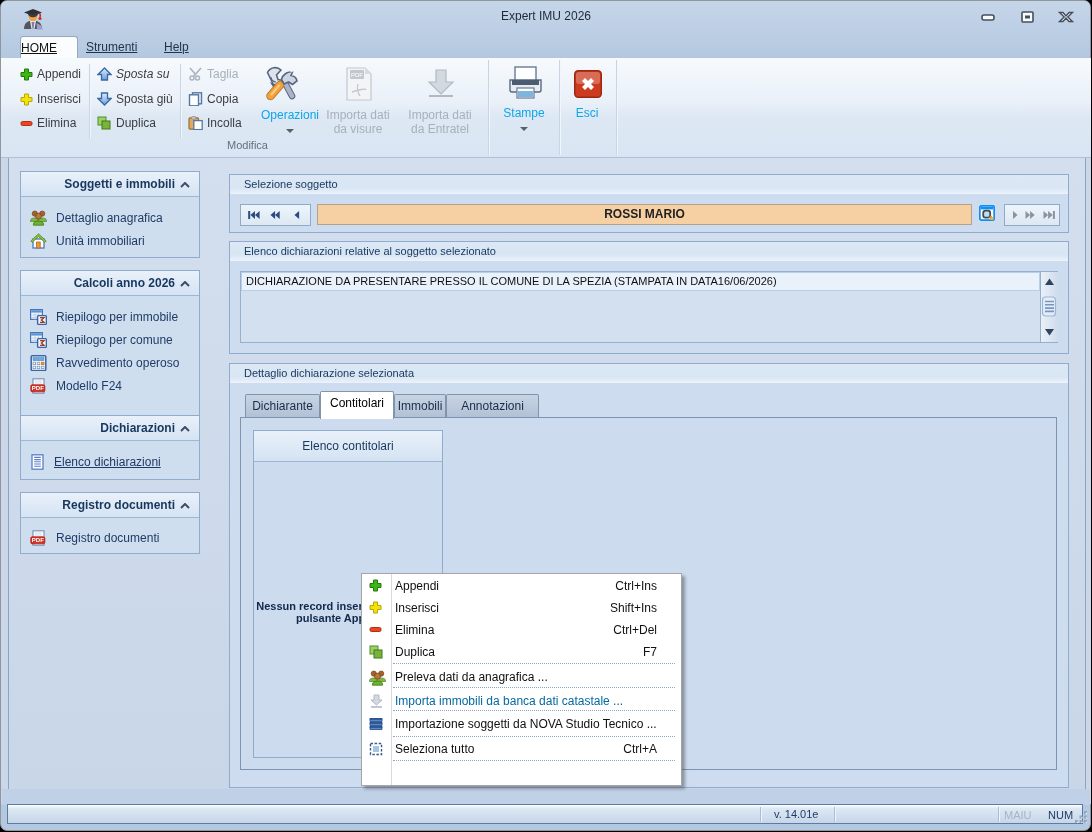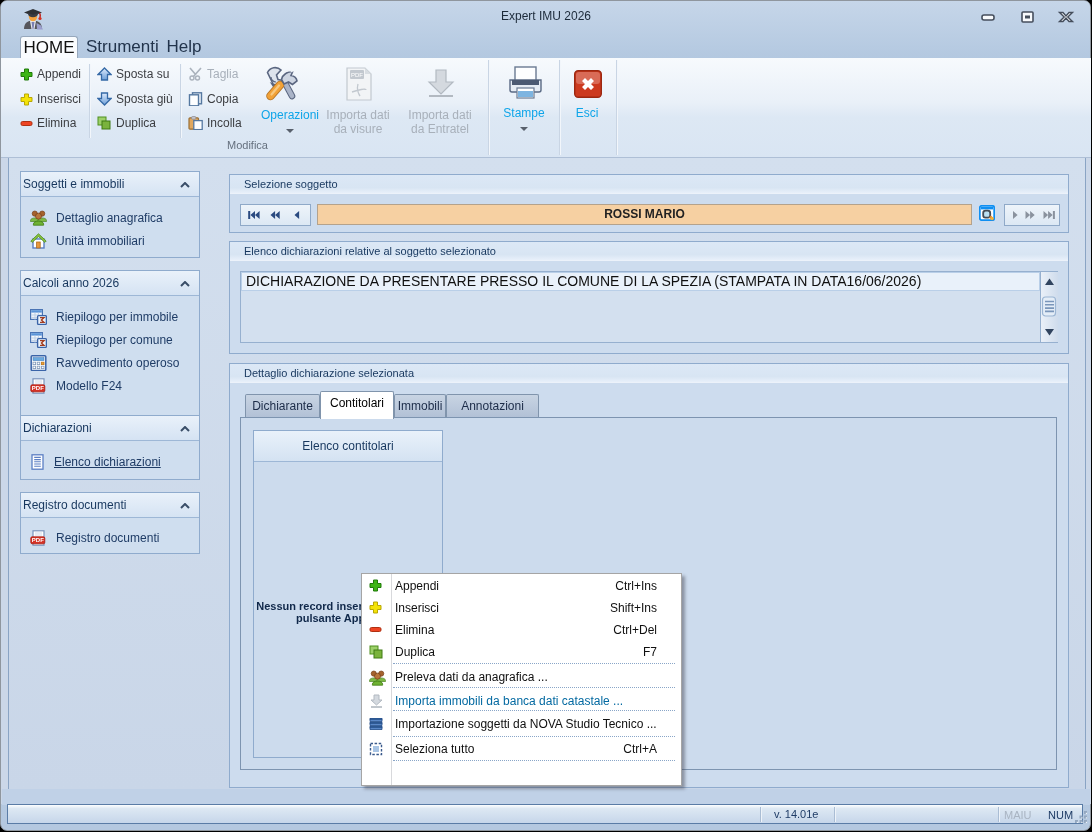--- a/index.html
+++ b/index.html
@@ -3,52 +3,52 @@
 <meta charset="utf-8">
 <style>
 html,body{margin:0;padding:0;}
 body{width:1092px;height:832px;overflow:hidden;font-family:"Liberation Sans",sans-serif;position:relative;background:#000;}
 .abs{position:absolute;}
 #win{position:absolute;left:0;top:0;width:1091px;height:831px;background:linear-gradient(#c3d4e8,#b4c8e0);border-radius:7px;border:1px solid #8f969e;box-sizing:border-box;}
 
 #titlebar{position:absolute;left:1px;top:1px;width:1089px;height:57px;background:linear-gradient(#c6d6e9,#b3c8e0);border-radius:6px 6px 0 0;}
 #title{position:absolute;left:0;top:9px;width:1092px;text-align:center;font-size:12px;color:#1c2a3a;}
 
-.rtab{position:absolute;top:36px;height:22px;font-size:17px;color:#22344c;text-align:center;line-height:22px;}
+.rtab{position:absolute;top:36px;height:22px;font-size:12px;color:#22344c;text-align:left;line-height:22px;text-decoration:underline;}
 #tabhome{left:20px;width:56px;background:#fafcfe;border:1px solid #97a8bc;border-bottom:none;border-radius:3px 3px 0 0;font-weight:400;color:#111;}
 
 #ribbon{position:absolute;left:1px;top:58px;width:1090px;height:99px;background:linear-gradient(#f7fafd 0%,#e9f0f8 45%,#dde8f4 60%,#d9e5f3 100%);border-bottom:1px solid #aebfd6;}
 .rsep{position:absolute;top:61px;height:92px;width:1px;background:#c9d5e4;border-right:1px solid #f2f6fb;}
 .sbtn{position:absolute;font-size:12px;color:#3c3e42;white-space:nowrap;}
 .sbtn svg{vertical-align:-3px;margin-right:4px;}
 .bigbtn{position:absolute;text-align:center;font-size:12px;color:#0ea5e9;}
 .dis{color:#a8b0ba;}
 .glabel{position:absolute;font-size:11px;color:#65707e;}
 .caret{display:inline-block;width:0;height:0;border-left:4px solid transparent;border-right:4px solid transparent;border-top:4px solid #58606c;}
 
 #client{position:absolute;left:1px;top:158px;width:1090px;height:646px;background:#cbd7e8;}
 #clientframe{position:absolute;left:8px;top:158px;width:1076px;height:631px;border:1px solid #8aa4c4;border-top:none;background:linear-gradient(#d3dfee,#c9d6e8);}
 
 .sbox{position:absolute;left:20px;width:180px;background:#cfdeef;border:1px solid #8fabcd;box-sizing:border-box;}
-.sboxhead{height:25px;background:linear-gradient(#e9f1fa,#d5e3f3);border-bottom:1px solid #9db7d6;font-weight:normal;font-size:12px;color:#17375e;text-align:left;line-height:25px;position:relative;padding-right:24px;box-sizing:border-box;width:100%;padding-left:2px;}
+.sboxhead{height:25px;background:linear-gradient(#e9f1fa,#d5e3f3);border-bottom:1px solid #9db7d6;font-weight:bold;font-size:12px;color:#17375e;text-align:right;line-height:25px;position:relative;padding-right:24px;box-sizing:border-box;width:100%;padding-left:2px;}
 .sboxhead .car{position:absolute;right:9px;top:10px;width:10px;height:6px;line-height:0;}
 .sboxhead .car svg{display:block;}
 .sitem{position:absolute;left:30px;font-size:12px;color:#1f3c66;white-space:nowrap;}
 .sitem svg{margin-right:9px !important;}
 .sitem svg{vertical-align:-4px;margin-right:5px;}
 
 .panel{position:absolute;left:229px;width:840px;background:#cddcee;border:1px solid #8fabcd;box-sizing:border-box;}
 .phead{height:12px;background:linear-gradient(#dce8f6,#d8e5f3 70%,#e8f0fa);border-bottom:1px solid #ecf2fa;font-size:11px;color:#17375e;padding:3px 0 3px 14px;}
 
 .navbox{position:absolute;background:linear-gradient(#eef4fa,#dce8f4);border:1px solid #8fa9c8;}
 
 #subj{position:absolute;left:317px;top:204px;width:653px;height:19px;background:#f6d0a2;border:1px solid #b4a28c;font-weight:bold;font-size:12px;color:#222;text-align:center;line-height:19px;}
 
 #list{position:absolute;left:240px;top:271px;width:818px;height:72px;background:#d3e0ef;border:1px solid #96b0cf;box-sizing:border-box;}
-#listrow{position:absolute;left:241px;top:272px;width:793px;height:17px;background:#e9f1fa;border:1px solid #b9cfe8;font-size:14px;color:#101010;line-height:16px;padding-left:4px;}
+#listrow{position:absolute;left:241px;top:272px;width:793px;height:17px;background:#e9f1fa;border:1px solid #b9cfe8;font-size:11px;color:#101010;line-height:16px;padding-left:4px;}
 #vscroll{position:absolute;left:1040px;top:272px;width:17px;height:70px;background:linear-gradient(90deg,#eaf0f8,#cfdcec);border-left:1px solid #96b0cf;}
 
 .tab2{position:absolute;top:394px;height:23px;background:linear-gradient(#c8d4e3,#b2c1d6);border:1px solid #8094ac;border-bottom:none;border-radius:2px 2px 0 0;font-size:12px;color:#1c2c48;text-align:center;line-height:22px;box-sizing:border-box;}
 #tabactive{top:391px;height:28px;background:#fff;color:#000;z-index:3;}
 #tabpage{position:absolute;left:240px;top:417px;width:817px;height:353px;background:#ccdbed;border:1px solid #7d94b0;box-sizing:border-box;}
 #innerbox{position:absolute;left:253px;top:430px;width:190px;height:328px;background:#ccdbed;border:1px solid #8fabcd;box-sizing:border-box;}
 #innerhead{height:30px;background:linear-gradient(#e9f1fa,#d4e2f2);border-bottom:1px solid #9db7d6;font-size:12px;color:#17375e;text-align:center;line-height:30px;}
 #norec{position:absolute;left:254px;top:600px;width:188px;text-align:center;font-size:11px;font-weight:bold;color:#10284a;}
 
 #menu{position:absolute;left:361px;top:573px;width:319px;height:211px;background:#fff;border:1px solid #a5a5a5;box-shadow:3px 3px 3px rgba(60,60,70,0.45);z-index:20;}
@@ -106,21 +106,21 @@
     </svg>Appendi</div>
 <div class="sbtn" style="left:20px;top:92px;">
 <svg width="13" height="13" viewBox="0 0 13 13">
       <path d="M4.5 1h4v3.5H12v4H8.5V12h-4V8.5H1v-4h3.5z" fill="#f4e307" stroke="#b8a705" stroke-width="1"></path>
     </svg>Inserisci</div>
 <div class="sbtn" style="left:20px;top:116px;">
 <svg width="13" height="13" viewBox="0 0 13 13">
       <rect x="1" y="4.5" width="11" height="4" rx="1.5" fill="#ee4423" stroke="#b03011" stroke-width="1"></rect>
     </svg>Elimina</div>
 
-<div class="sbtn" style="left:97px;top:67px;">
+<div class="sbtn" style="left:97px;top:67px;font-style:italic;">
 <svg width="15" height="14" viewBox="0 0 15 14">
       <defs>
         <linearGradient id="gau" x1="0" y1="0" x2="0" y2="1">
           <stop offset="0" stop-color="#ddeafc"></stop>
           <stop offset="1" stop-color="#6d9fd8"></stop>
         </linearGradient>
       </defs>
       <path d="M7.5 1 L14 7.5 H10.5 V13 H4.5 V7.5 H1 Z" fill="url(#gau)" stroke="#3569a6" stroke-width="1.3"></path>
     </svg>Sposta su</div>
 <div class="sbtn" style="left:97px;top:92px;">

